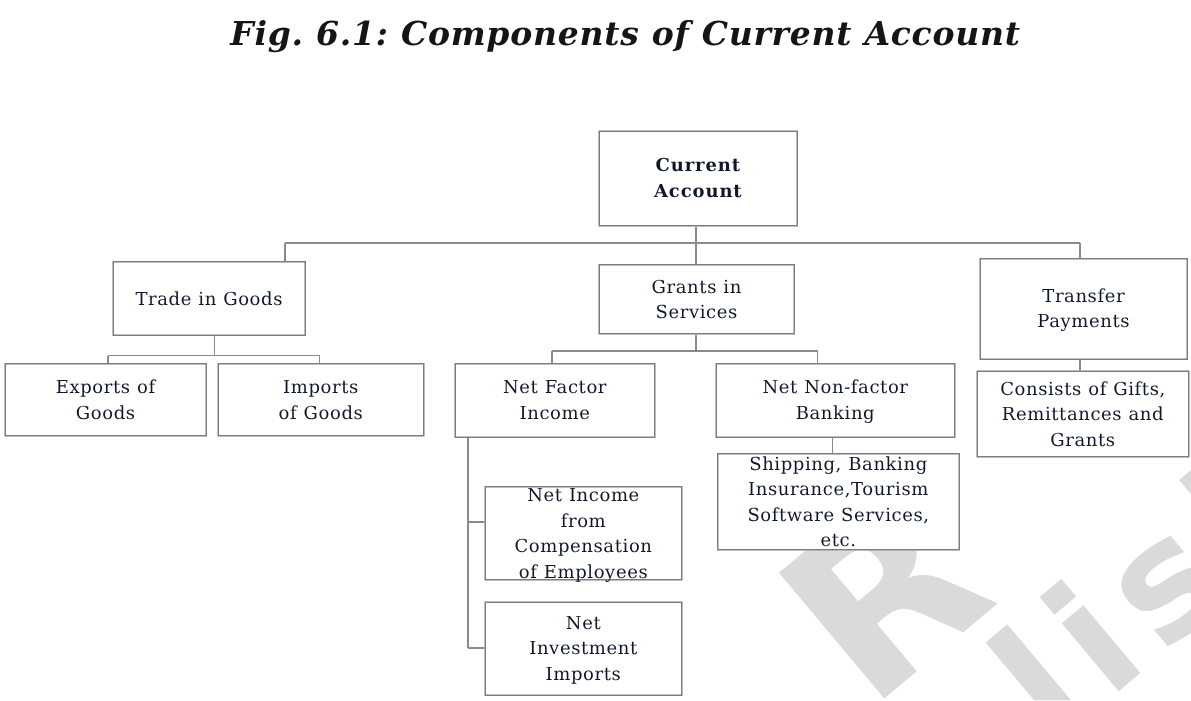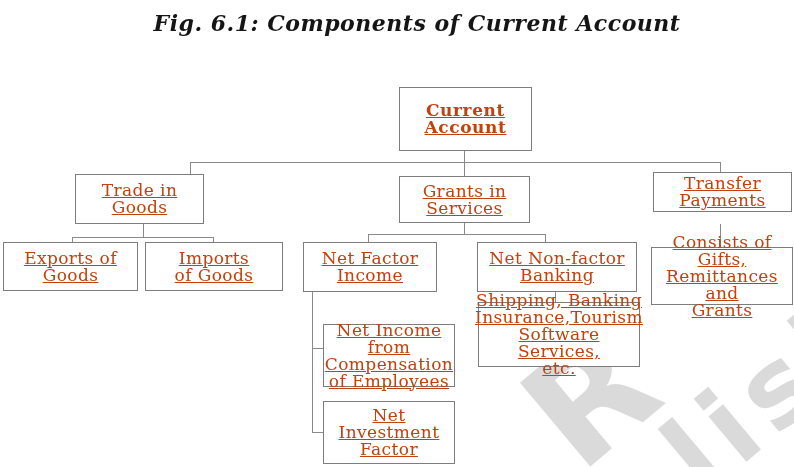--- a/index.html
+++ b/index.html
@@ -32,25 +32,24 @@
     border:1px solid #7d7d7d;
     display:flex;
     align-items:center;
     justify-content:center;
     text-align:center;
     z-index:2;
     box-sizing:border-box;
   }
   .node-label{
     white-space:pre-line;
-    font-size:17px;
+    font-size:12px;
     line-height:17px;
-    color:#c2410c;
+    color:#0f172a;
     letter-spacing:0.4px;
-    text-decoration:underline;
   }
   .node-label.bold{font-weight:bold;letter-spacing:0.6px;}
   .watermark{
     position:absolute;
     z-index:0;
     font-family:"DejaVu Sans", sans-serif;
     font-weight:bold;
     color:#dadada;
     line-height:1;
     transform:rotate(-40deg);
@@ -100,21 +99,21 @@
 
   <div class="node" style="left:75px;top:174px;width:129px;height:50px">
     <span class="node-label">Trade in Goods</span>
   </div>
 
   <div class="node" style="left:399px;top:176px;width:131px;height:47px">
     <span class="node-label">Grants in
 Services</span>
   </div>
 
-  <div class="node" style="left:653px;top:172px;width:139px;height:40px">
+  <div class="node" style="left:653px;top:172px;width:139px;height:68px">
     <span class="node-label">Transfer
 Payments</span>
   </div>
 
   <div class="node" style="left:145px;top:242px;width:138px;height:49px">
     <span class="node-label">Imports
 of Goods</span>
   </div>
 
   <div class="node" style="left:3px;top:242px;width:135px;height:49px">
@@ -148,16 +147,16 @@
   <div class="node" style="left:323px;top:324px;width:132px;height:63px">
     <span class="node-label">Net Income
 from
 Compensation
 of Employees</span>
   </div>
 
   <div class="node" style="left:323px;top:401px;width:132px;height:63px">
     <span class="node-label">Net
 Investment
-Factor</span>
+Imports</span>
   </div>
 
 </div>
 
 </body></html>

